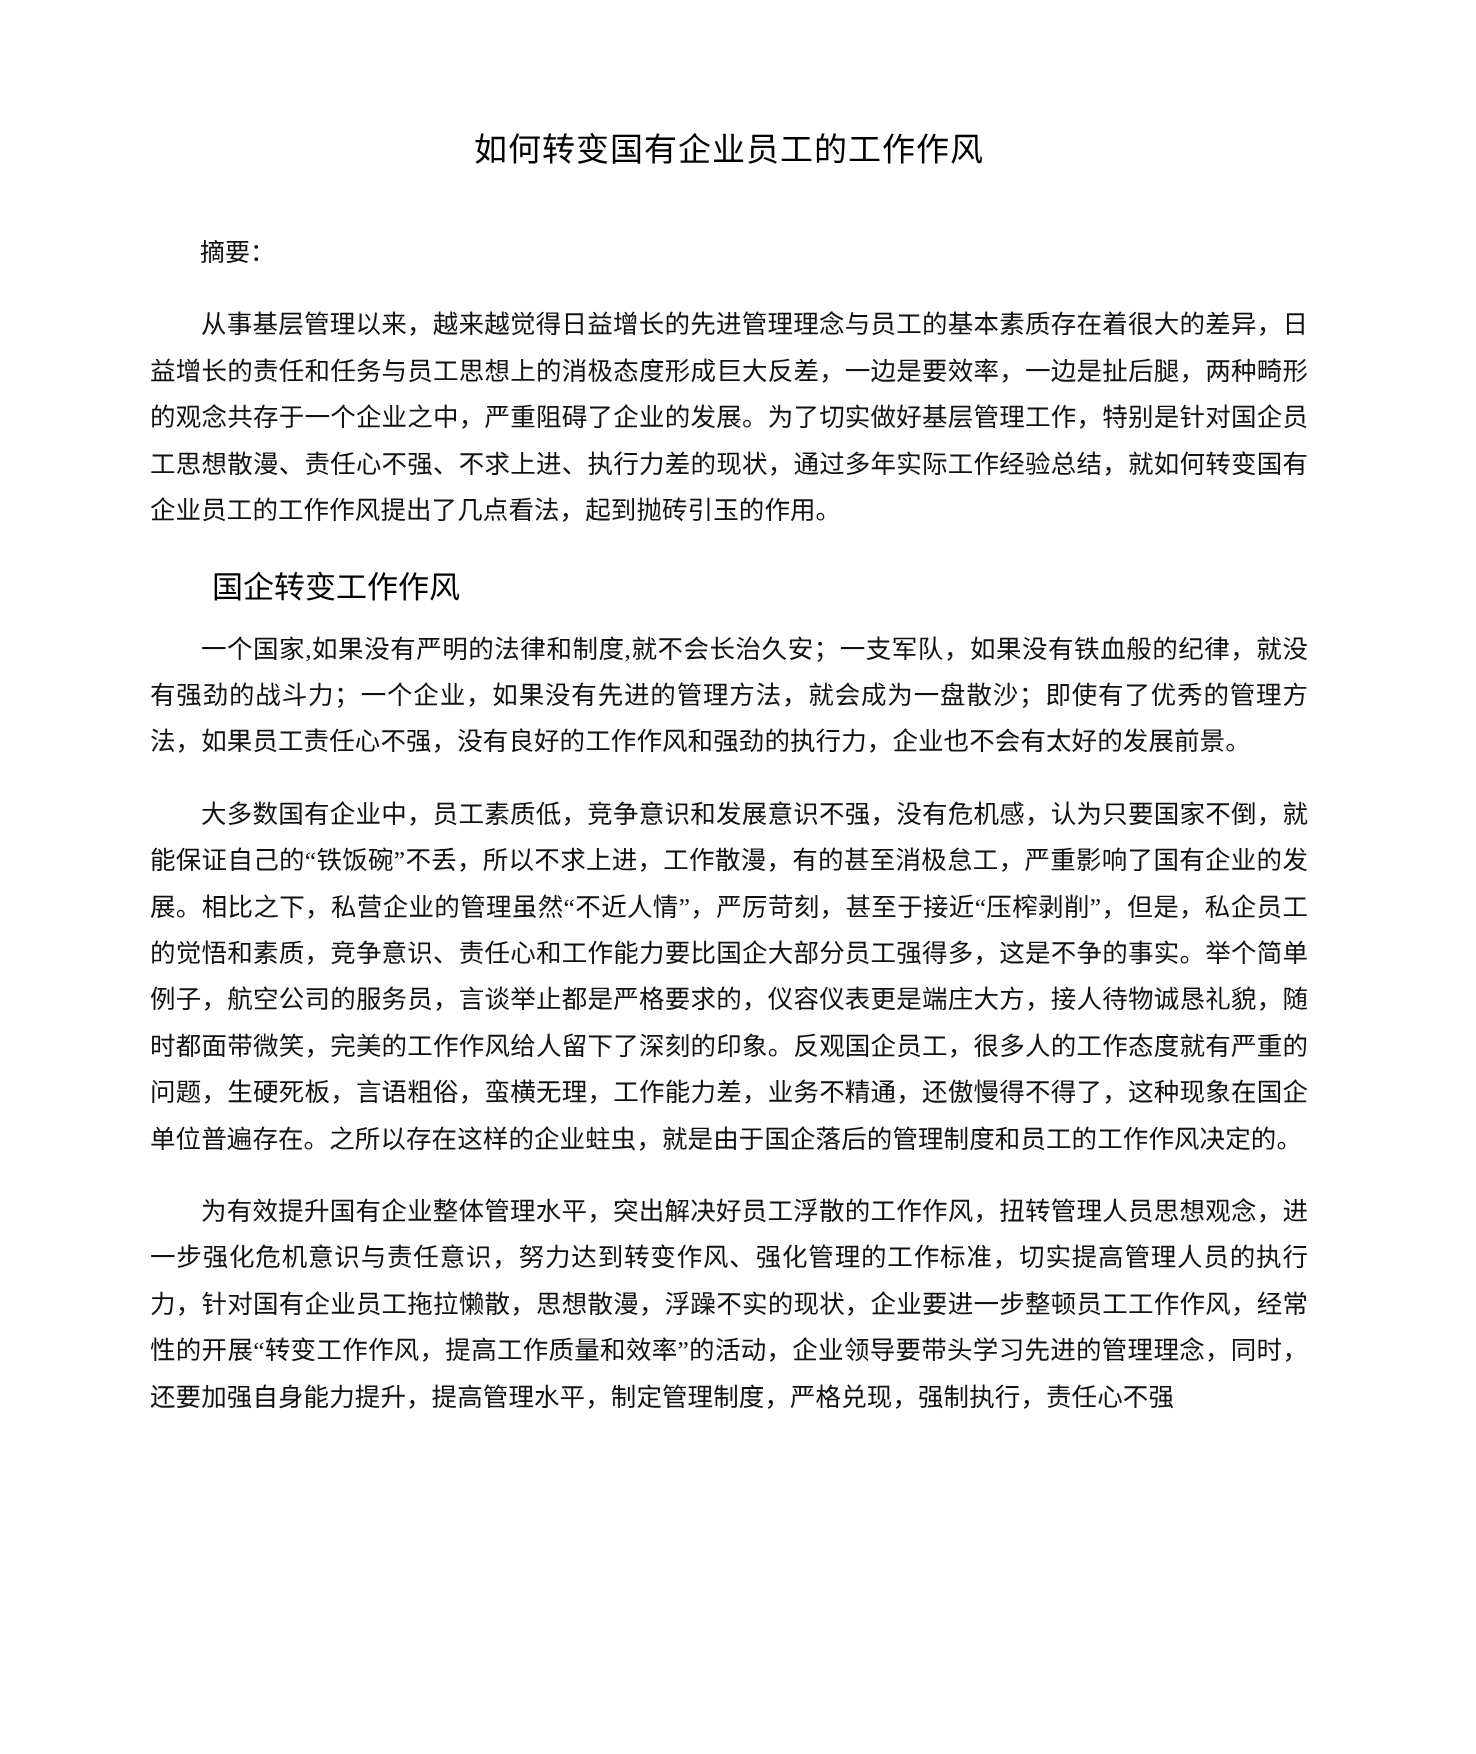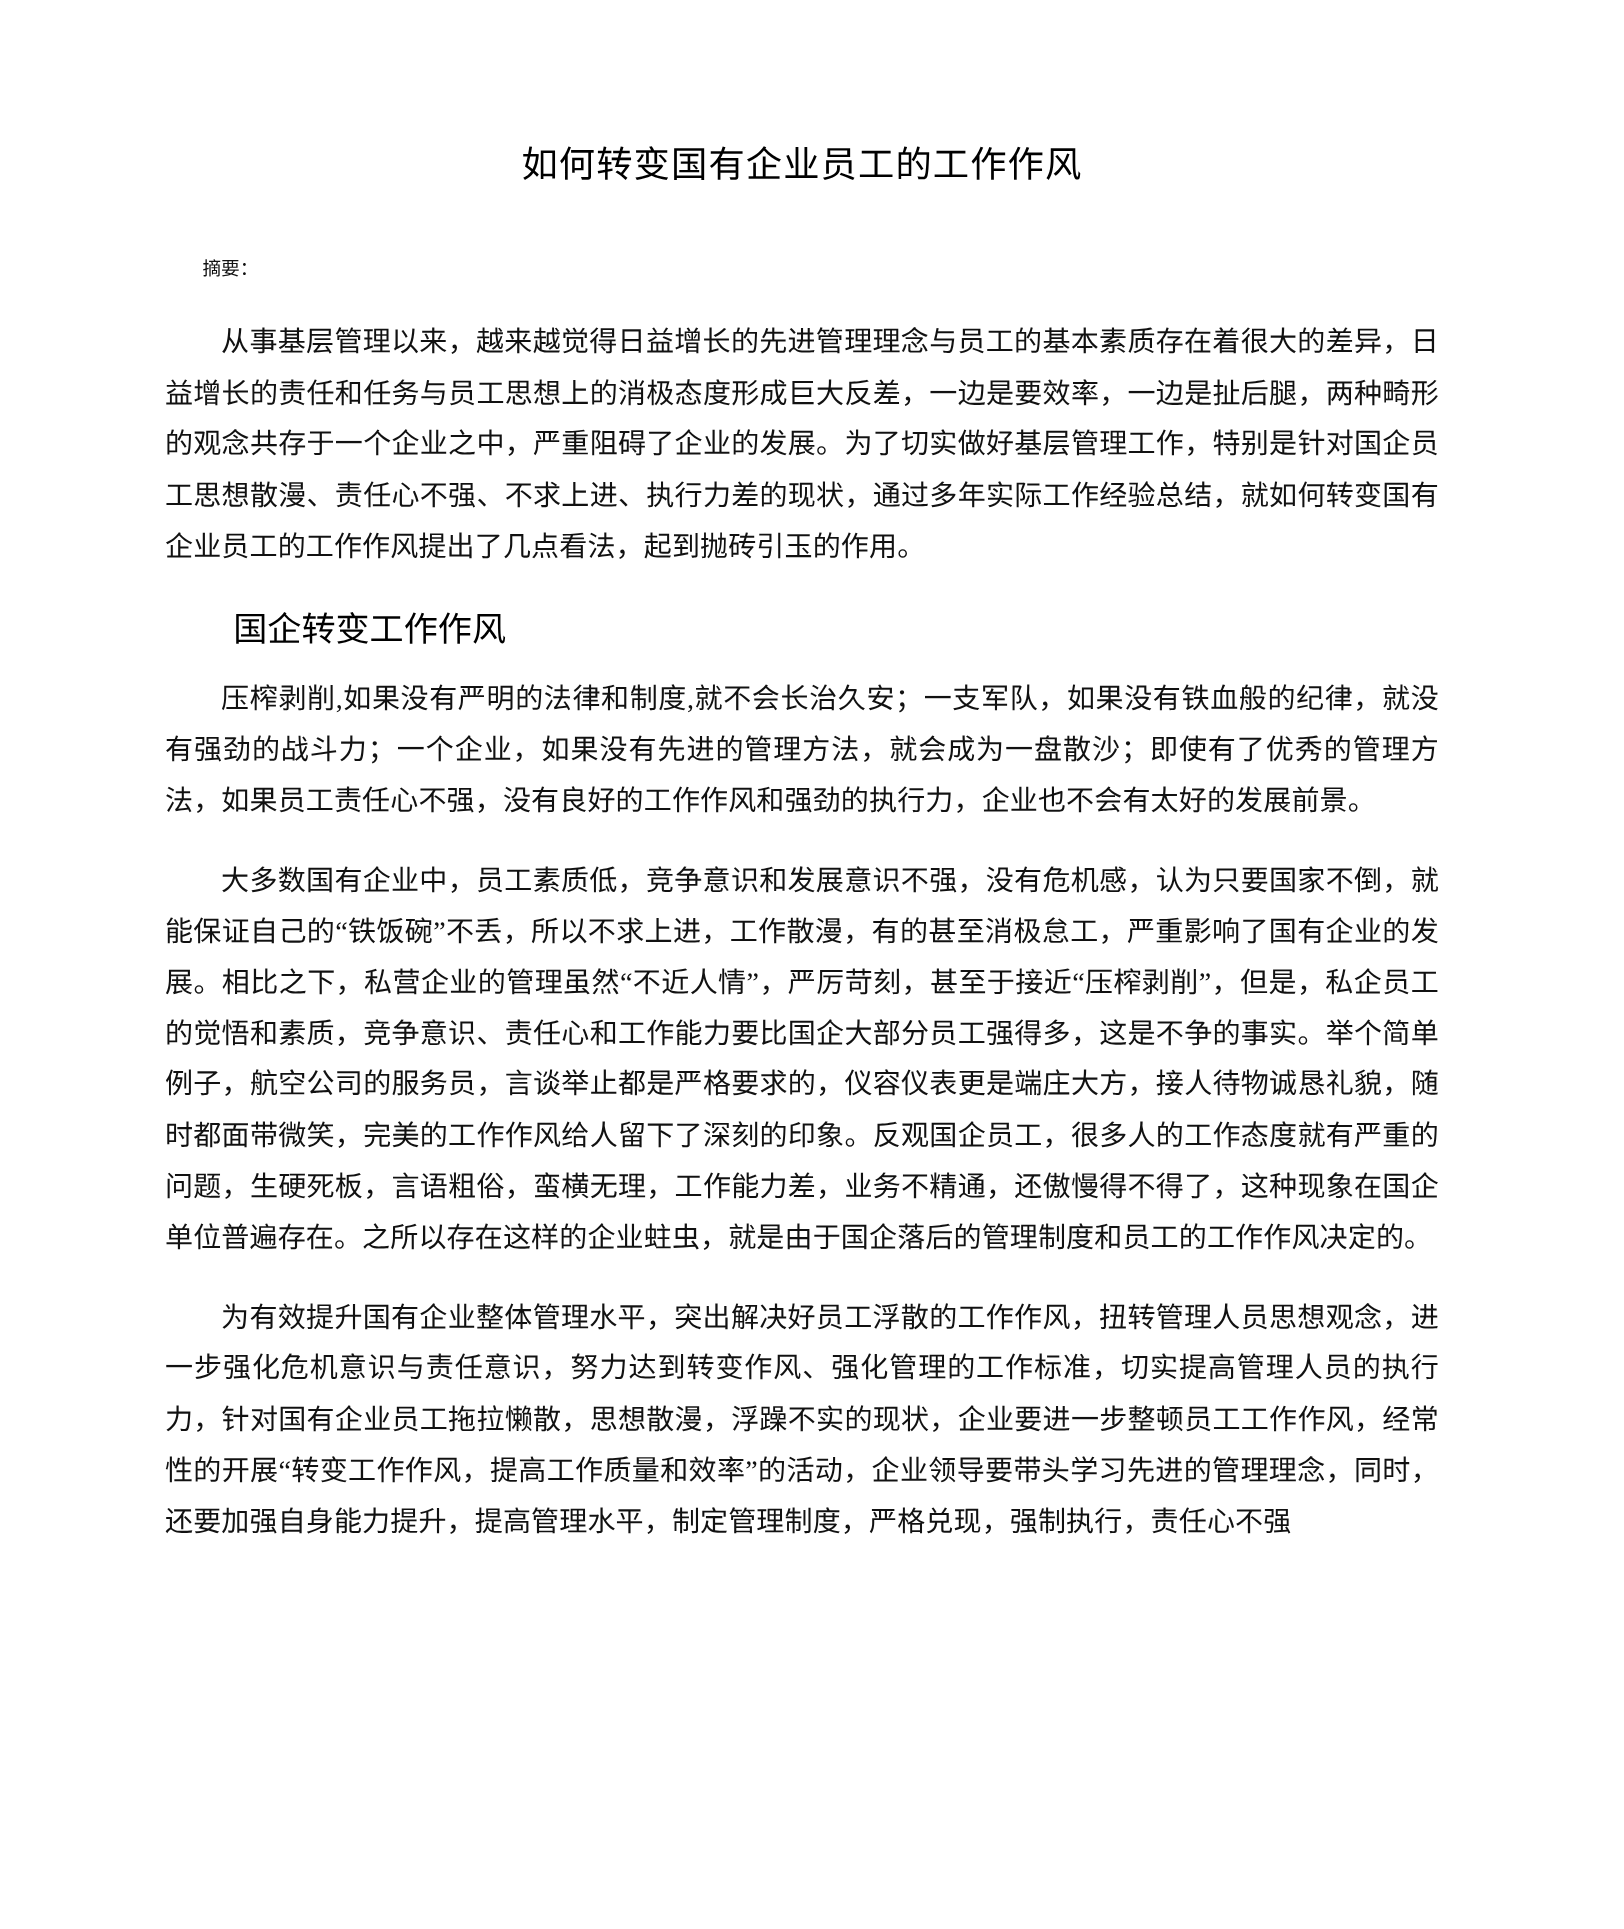--- a/index.html
+++ b/index.html
@@ -26,21 +26,21 @@
   .doc-title {
     font-size: 33px;
     font-weight: normal;
     text-align: center;
     letter-spacing: 1px;
     margin: 0 0 58px 0;
     line-height: 1.35;
     color: #000000;
   }
   .section-label {
-    font-size: 17px;
+    font-size: 25px;
     line-height: 1.75;
     margin: 0 0 28px 0;
     text-indent: 2em;
     color: #111111;
   }
   .keyword-line {
     font-size: 31px;
     line-height: 1.75;
     margin: 0 0 12px 0;
     text-indent: 2em;
@@ -69,19 +69,19 @@
   <h1 class="doc-title">如何转变国有企业员工的工作作风</h1>
 
   <p class="section-label">摘要：</p>
 
   <p class="body-para">从事基层管理以来，越来越觉得日益增长的先进管理理念与员工的基本素质存在着很大的差异，日益增长的责任和任务与员工思想上的消极态度形成巨大反差，一边是要效率，一边是扯后腿，两种畸形的观念共存于一个企业之中，严重阻碍了企业的发展。为了切实做好基层管理工作，特别是针对国企员工思想散漫、责任心不强、不求上进、执行力差的现状，通过多年实际工作经验总结，就如何转变国有企业员工的工作作风提出了几点看法，起到抛砖引玉的作用。</p>
 
 
   <p class="keyword-line">国企转变工作作风</p>
 
 
-  <p class="body-para">压榨剥削,如果没有严明的法律和制度,就不会长治久安；一支军队，如果没有铁血般的纪律，就没有强劲的战斗力；一个企业，如果没有先进的管理方法，就会成为一盘散沙；即使有了优秀的管理方法，如果员工责任心不强，没有良好的工作作风和强劲的执行力，企业也不会有太好的发展前景。</p>
+  <p class="body-para">一个国家,如果没有严明的法律和制度,就不会长治久安；一支军队，如果没有铁血般的纪律，就没有强劲的战斗力；一个企业，如果没有先进的管理方法，就会成为一盘散沙；即使有了优秀的管理方法，如果员工责任心不强，没有良好的工作作风和强劲的执行力，企业也不会有太好的发展前景。</p>
 
   <p class="body-para">大多数国有企业中，员工素质低，竞争意识和发展意识不强，没有危机感，认为只要国家不倒，就能保证自己的“铁饭碗”不丢，所以不求上进，工作散漫，有的甚至消极怠工，严重影响了国有企业的发展。相比之下，私营企业的管理虽然“不近人情”，严厉苛刻，甚至于接近“压榨剥削”，但是，私企员工的觉悟和素质，竞争意识、责任心和工作能力要比国企大部分员工强得多，这是不争的事实。举个简单例子，航空公司的服务员，言谈举止都是严格要求的，仪容仪表更是端庄大方，接人待物诚恳礼貌，随时都面带微笑，完美的工作作风给人留下了深刻的印象。反观国企员工，很多人的工作态度就有严重的问题，生硬死板，言语粗俗，蛮横无理，工作能力差，业务不精通，还傲慢得不得了，这种现象在国企单位普遍存在。之所以存在这样的企业蛀虫，就是由于国企落后的管理制度和员工的工作作风决定的。</p>
 
   <p class="body-para">为有效提升国有企业整体管理水平，突出解决好员工浮散的工作作风，扭转管理人员思想观念，进一步强化危机意识与责任意识，努力达到转变作风、强化管理的工作标准，切实提高管理人员的执行力，针对国有企业员工拖拉懒散，思想散漫，浮躁不实的现状，企业要进一步整顿员工工作作风，经常性的开展“转变工作作风，提高工作质量和效率”的活动，企业领导要带头学习先进的管理理念，同时，还要加强自身能力提升，提高管理水平，制定管理制度，严格兑现，强制执行，责任心不强</p>
 
 </div>
 
 </body></html>

